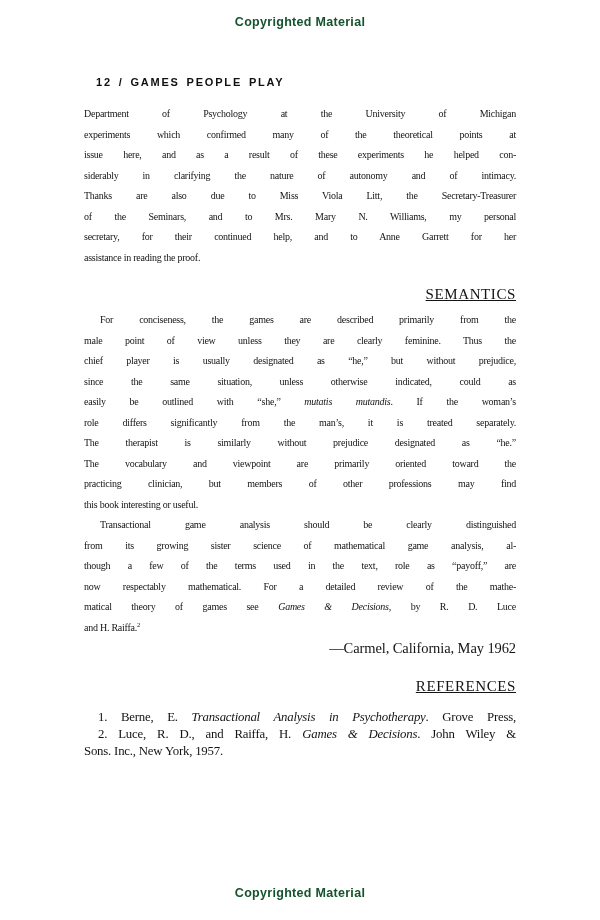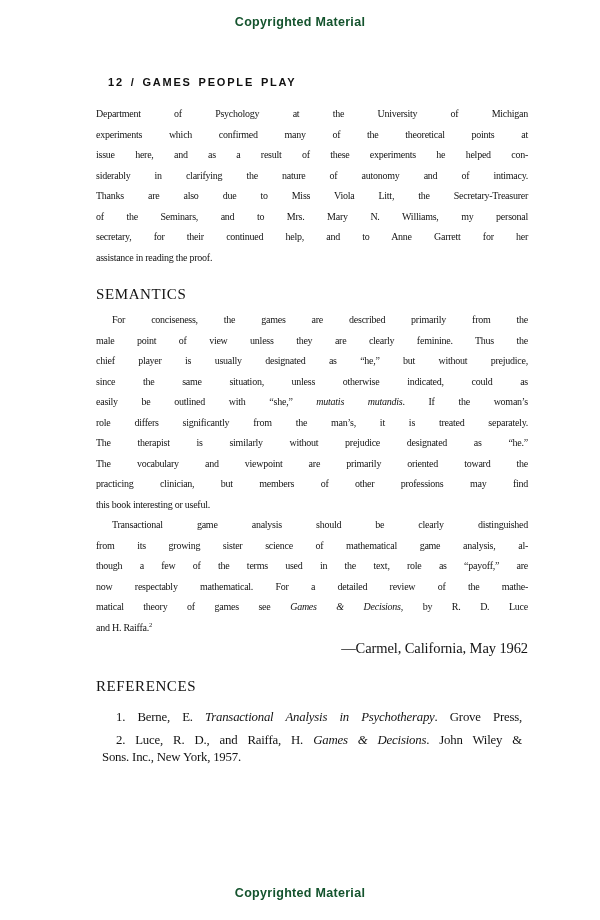--- a/index.html
+++ b/index.html
@@ -22,21 +22,21 @@
     font-size: 12.5px;
     color: #14532d;
     letter-spacing: 0.3px;
   }
   .watermark.top { top: 15px; }
   .watermark.bottom { top: 886px; }
 
   .content {
     position: absolute;
     top: 76px;
-    left: 96px;
+    left: 84px;
     width: 432px;
   }
   .running-header {
     font-family: "Liberation Sans", sans-serif;
     font-weight: 700;
     font-size: 11px;
     letter-spacing: 1.8px;
     word-spacing: 2px;
     padding-left: 12px;
     margin-bottom: 16px;
@@ -49,36 +49,37 @@
     letter-spacing: -0.25px;
     text-align: justify;
     white-space: normal;
   }
   .line.just { text-align-last: justify; }
   .para.indented .line.first { text-indent: 16px; }
   .line i { font-style: italic; }
   .line sup { font-size: 0.65em; line-height: 0; vertical-align: super; }
 
   .heading {
-    text-align: left;
+    text-align: right;
     font-size: 15px;
     letter-spacing: 0.6px;
     line-height: 20px;
+    text-decoration: underline;
   }
   .heading.semantics { margin: 16px 0 6px 0; }
   .heading.references { margin: 18px 0 13px 0; }
 
   .signature {
     text-align: right;
     font-size: 14.5px;
     line-height: 20px;
     letter-spacing: -0.1px;
   }
 
-  .ref { margin: 6px; }
+  .ref { margin: 0; }
   .ref .line {
     font-size: 12.8px;
     line-height: 17px;
     letter-spacing: -0.2px;
   }
   .ref .line.first { text-indent: 14px; }
 </style>
 </head>
 <body>
 

